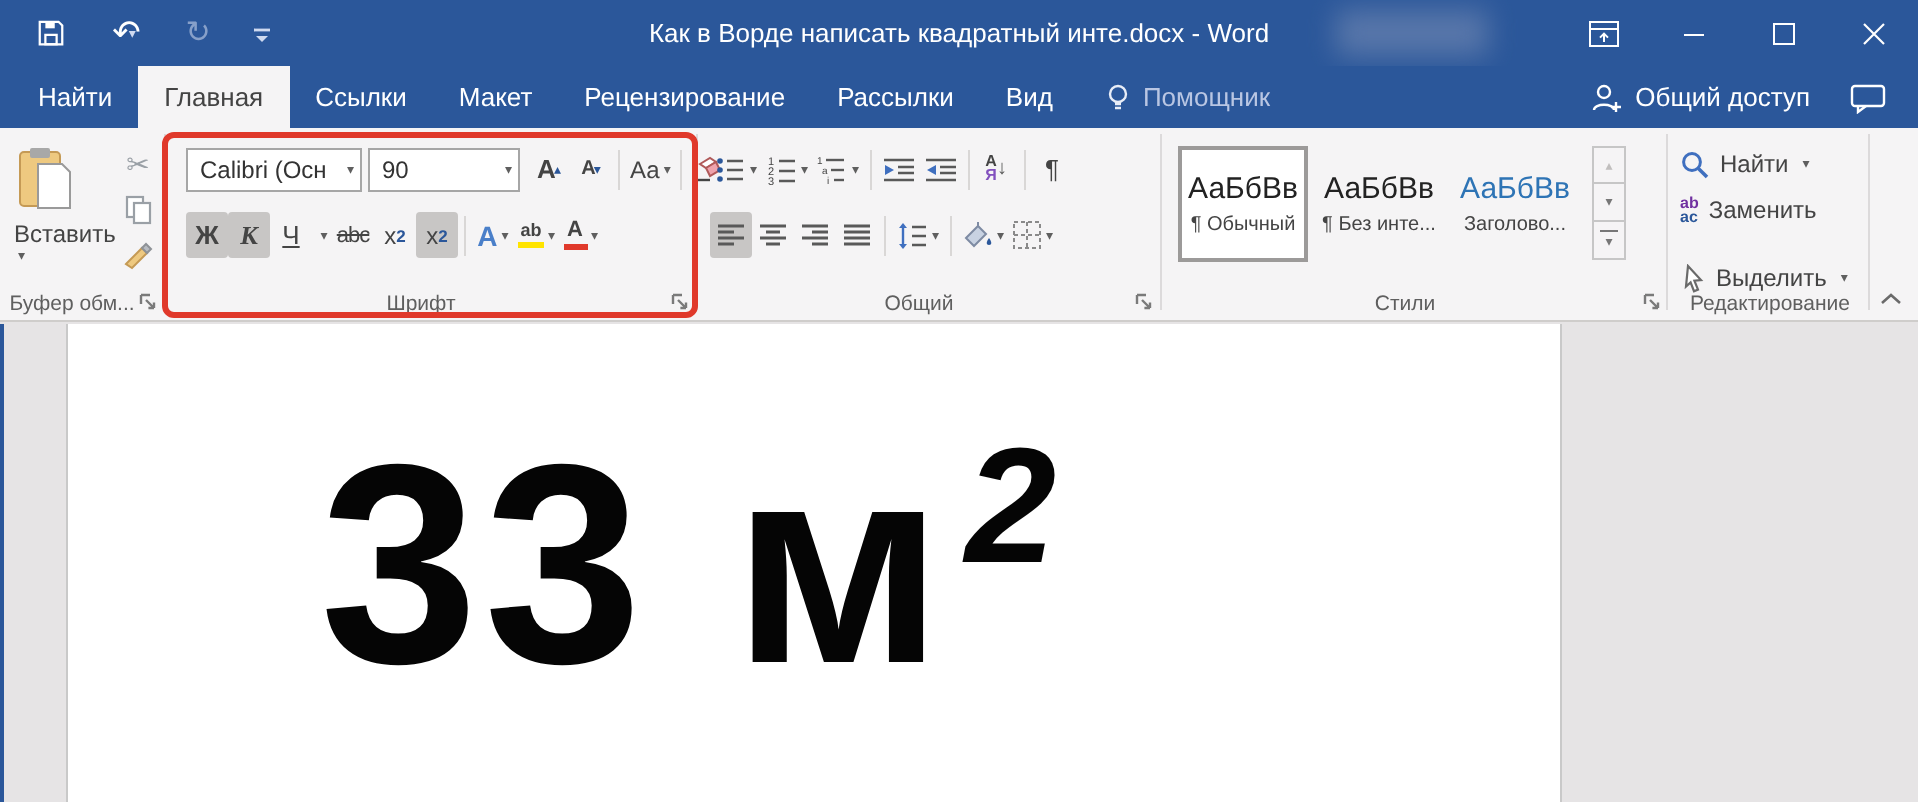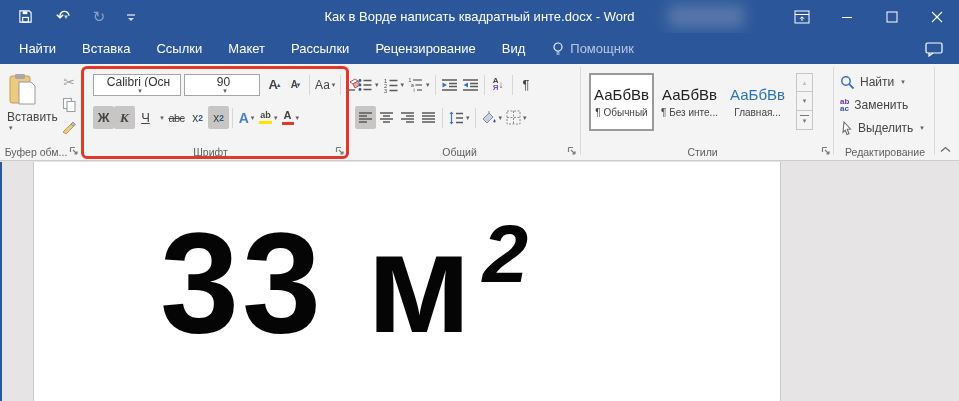--- a/index.html
+++ b/index.html
@@ -41,21 +41,21 @@
                  color:#5f5f5f; white-space:nowrap; }
   .launcher { position:absolute; right:2px; bottom:3px; width:12px; height:12px; display:flex;
               align-items:center; justify-content:center; }
   .rowflex { position:absolute; display:flex; align-items:center; }
   .btn { display:inline-flex; align-items:center; justify-content:center; height:23px; min-width:21px;
          padding:0 2px; border-radius:2px; color:#444; font-size:13px; position:relative; }
   .btn.pressed { background:#c8c6c5; }
   .vsep { width:1px; height:20px; background:#d9d7d6; margin:0 3px; }
   .dd { font-size:7px; color:#5f5f5f; margin-left:2px; }
   .combo { background:#fff; border:1px solid #a6a6a6; height:22px; display:flex; align-items:center;
-           font-size:12px; color:#333; padding:0 3px 0 6px;flex-direction:column; }
+           font-size:12px; color:#333; padding:0 3px 0 6px; }
   .combo .txt { overflow:hidden; white-space:nowrap; flex:1; }
   .combo .dd { margin-left:3px; }
 
   
   .paste-btn { position:absolute; left:7px; top:5px; width:50px; height:74px; display:flex; flex-direction:column;
                align-items:flex-start; border-radius:2px; color:#444; font-size:12px; }
   .paste-btn .lbl { margin-top:3px; }
   .clip-mini { position:absolute; left:58px; width:22px; height:22px; display:flex; align-items:center;
                justify-content:center; }
 
@@ -194,48 +194,58 @@
             </svg>
         </span>
       </div>
     </div>
   </div>
 
   <div class="tabrow">
     <div class="tab">
         <span>Найти</span>
       </div>
-    <div class="tab">
-        <span>Вставка</span>
+    <div class="tab active">
+        <span>Главная</span>
       </div>
     <div class="tab">
         <span>Ссылки</span>
       </div>
     <div class="tab">
         <span>Макет</span>
       </div>
     <div class="tab">
+        <span>Рецензирование</span>
+      </div>
+    <div class="tab">
         <span>Рассылки</span>
-      </div>
-    <div class="tab">
-        <span>Рецензирование</span>
       </div>
     <div class="tab">
         <span>Вид</span>
       </div>
     <div class="tab dim">
       <span>
         <svg width="14" height="16" viewBox="0 0 14 16">
           <circle cx="7" cy="6" r="4" fill="none" stroke="#e8edf7" stroke-width="1.2"></circle>
           <path d="M5.5 11 h3 M5.5 13 h3" stroke="#e8edf7" stroke-width="1.2"></path>
         </svg>
       </span>
       <span>Помощник</span>
     </div>
     <div class="tab-spacer"></div>
+    <div class="share-tab">
+      <span>
+        <svg width="17" height="16" viewBox="0 0 17 16">
+          <circle cx="7" cy="5" r="3" fill="none" stroke="#fff" stroke-width="1.2"></circle>
+          <path d="M2 14 c0-3.5 10-3.5 10 0" fill="none" stroke="#fff" stroke-width="1.2"></path>
+          <path d="M13 10 v5 M10.5 12.5 h5" stroke="#fff" stroke-width="1.2"></path>
+        </svg>
+      </span>
+      <span>Общий доступ</span>
+    </div>
     <div class="comment-tab">
       <span>
         <svg width="18" height="16" viewBox="0 0 18 16">
           <rect x="1" y="2" width="16" height="10" rx="1.5" fill="none" stroke="#fff" stroke-width="1.2"></rect>
           <path d="M4 12 L4 15 L8 12" fill="none" stroke="#fff" stroke-width="1.2"></path>
         </svg>
       </span>
     </div>
   </div>
 
@@ -519,21 +529,21 @@
         <div class="style-card sel">
           <span class="style-prev">АаБбВв</span>
           <span class="style-name">¶ Обычный</span>
         </div>
         <div class="style-card">
           <span class="style-prev">АаБбВв</span>
           <span class="style-name">¶ Без инте...</span>
         </div>
         <div class="style-card">
           <span class="style-prev head">АаБбВв</span>
-          <span class="style-name">Главная...</span>
+          <span class="style-name">Заголово...</span>
         </div>
       </div>
       <div class="gal-col">
         <div class="gal-btn dis">
             <span>▴</span>
           </div>
         <div class="gal-btn">
             <span>▾</span>
           </div>
         <div class="gal-btn">
@@ -561,21 +571,21 @@
         <span>Найти</span>
         <span class="dd">▾</span>
       </div>
       <div class="edit-row" style="top:30px">
         <span class="rep-stack">
           <span class="rep-top">ab</span>
           <span class="rep-bot">ac</span>
         </span>
         <span>Заменить</span>
       </div>
-      <div class="edit-row" style="top:53px">
+      <div class="edit-row" style="top:64px">
         <span>
           <svg width="13" height="15" viewBox="0 0 13 15">
             <path d="M4 1 L10.5 8 L7.2 8.3 L9 12.8 L7 13.6 L5.3 9.2 L3 11.3 Z" fill="#fff" stroke="#6a6a6a" stroke-width="1.1"></path>
           </svg>
         </span>
         <span>Выделить</span>
         <span class="dd">▾</span>
       </div>
       <div class="group-label" style="right:0">Редактирование</div>
     </div>

